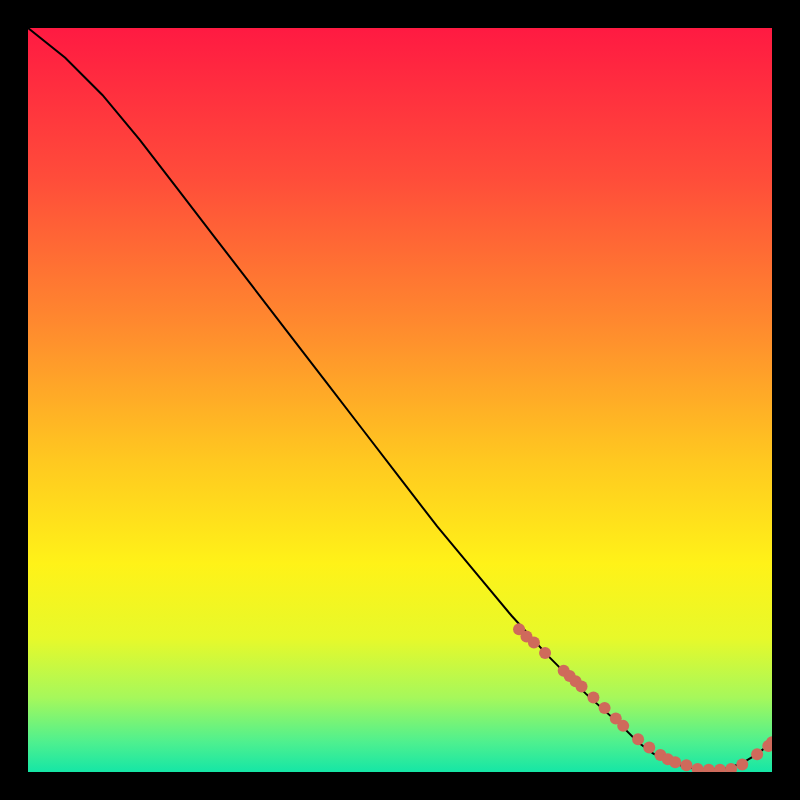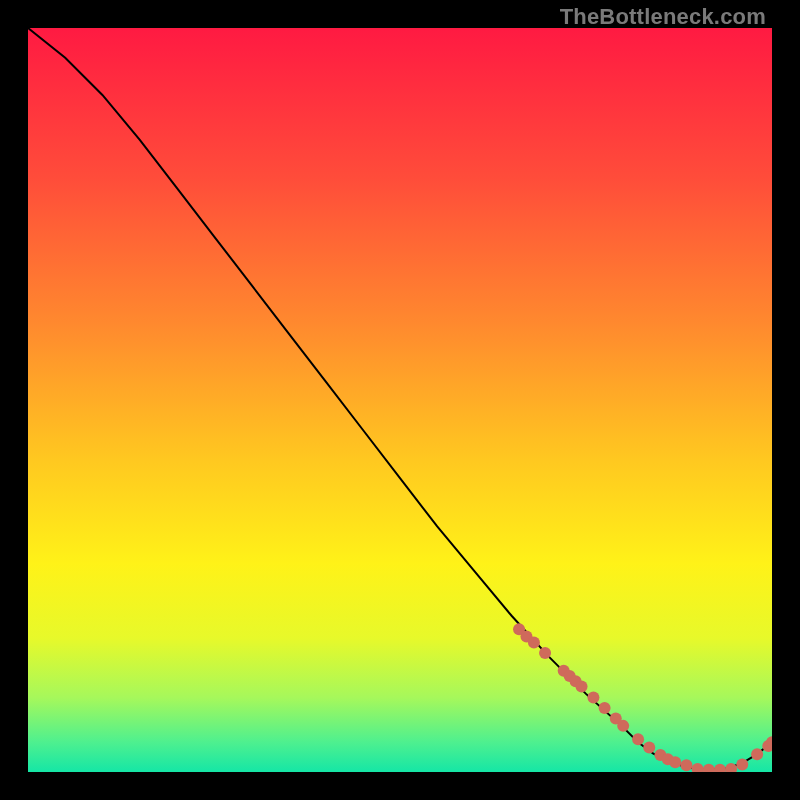--- a/index.html
+++ b/index.html
@@ -86,14 +86,13 @@
           <circle cx="680.76" cy="741.77" r="6" fill="#cf6a5b"></circle>
           <circle cx="691.92" cy="741.77" r="6" fill="#cf6a5b"></circle>
           <circle cx="703.08" cy="741.02" r="6" fill="#cf6a5b"></circle>
           <circle cx="714.24" cy="736.56" r="6" fill="#cf6a5b"></circle>
           <circle cx="729.12" cy="726.14" r="6" fill="#cf6a5b"></circle>
           <circle cx="740.28" cy="717.96" r="6" fill="#cf6a5b"></circle>
           <circle cx="744.00" cy="714.24" r="6" fill="#cf6a5b"></circle>
         </g>
     </svg>
   </div>
-  <div class="watermark">TheBottleneck.com</div>
 </div>
 
 </body></html>

